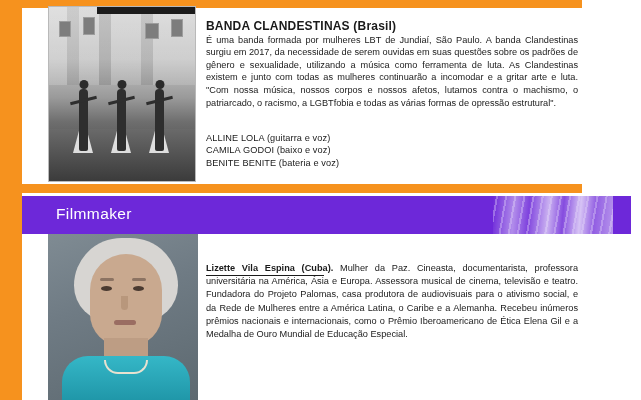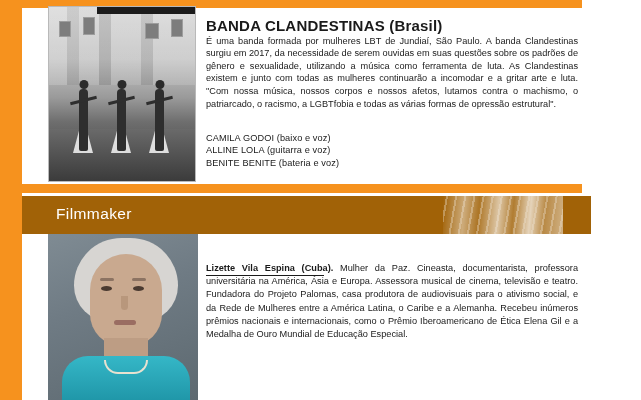--- a/index.html
+++ b/index.html
@@ -108,21 +108,21 @@
     position: absolute;
     left: 206px; top: 20px;
     width: 372px;
     font-size: 9.2px;
     line-height: 12.6px;
     color: #1a1a1a;
     text-align: justify;
   }
   .txt1 .title {
     font-weight: bold;
-    font-size: 15px;
+    font-size: 12px;
     letter-spacing: .2px;
   }
   .members {
     position: absolute;
     left: 206px; top: 132px;
     width: 372px;
     font-size: 9.2px;
     line-height: 12.4px;
     color: #1a1a1a;
   }
@@ -131,22 +131,22 @@
     position: absolute;
     left: 22px; top: 184px;
     width: 560px; height: 9px;
     background: #f6921e;
   }
 
   
   .sec2-head {
     position: absolute;
     left: 0; top: 196px;
-    width: 591px; height: 38px;
-    background: #a16207;
+    width: 641px; height: 38px;
+    background: #6d28d9;
   }
   .sec2-head .label {
     position: absolute;
     left: 56px; top: 9px;
     color: #ffffff;
     font-size: 15.5px;
     letter-spacing: .4px;
   }
   .brush {
     position: absolute;
@@ -276,22 +276,22 @@
       <div class="top-frag"></div>
     </div>
 
     <div class="txt1">
       <span class="title">BANDA CLANDESTINAS (Brasil)</span>
       <br>
       <span>É uma banda formada por mulheres LBT de Jundiaí, São Paulo. A banda Clandestinas surgiu em 2017, da necessidade de serem ouvidas em suas questões sobre os padrões de gênero e sexualidade, utilizando a música como ferramenta de luta. As Clandestinas existem e junto com todas as mulheres continuarão a incomodar e a gritar arte e luta. "Com nossa música, nossos corpos e nossos afetos, lutamos contra o machismo, o patriarcado, o racismo, a LGBTfobia e todas as várias formas de opressão estrutural".</span>
     </div>
 
     <div class="members">
+      <div class="nm">ALLINE LOLA (guitarra e voz)</div>
       <div class="nm">CAMILA GODOI (baixo e voz)</div>
-      <div class="nm">ALLINE LOLA (guitarra e voz)</div>
       <div class="nm">BENITE BENITE (bateria e voz)</div>
     </div>
 
     <div class="sec1-botbar"></div>
   </div>
 
   <div class="sec2-head">
     <div class="label">Filmmaker</div>
     <div class="brush"></div>
   </div>

